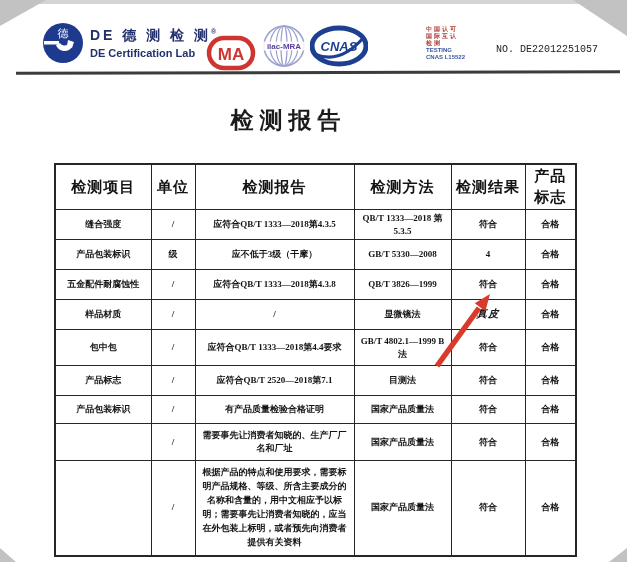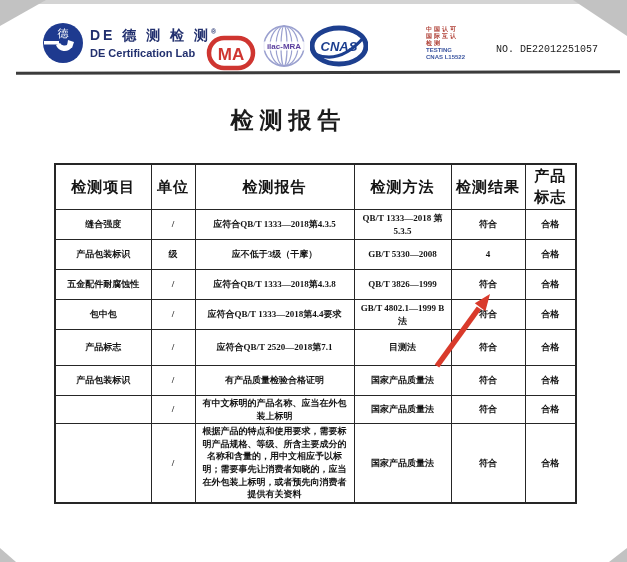--- a/index.html
+++ b/index.html
@@ -177,20 +177,28 @@
         </tr>
         <tr>
           <td>五金配件耐腐蚀性</td>
           <td>/</td>
           <td class="req-cell">应符合QB/T 1333—2018第4.3.8</td>
           <td>QB/T 3826—1999</td>
           <td>符合</td>
           <td>合格</td>
         </tr>
         <tr>
+          <td>样品材质</td>
+          <td>/</td>
+          <td class="req-cell">/</td>
+          <td>显微镜法</td>
+          <td class="result-strong">真皮</td>
+          <td>合格</td>
+        </tr>
+        <tr>
           <td>包中包</td>
           <td>/</td>
           <td class="req-cell">应符合QB/T 1333—2018第4.4要求</td>
           <td>GB/T 4802.1—1999 B法</td>
           <td>符合</td>
           <td>合格</td>
         </tr>
         <tr>
           <td>产品标志</td>
           <td>/</td>
@@ -203,21 +211,21 @@
           <td>产品包装标识</td>
           <td>/</td>
           <td class="req-cell">有产品质量检验合格证明</td>
           <td>国家产品质量法</td>
           <td>符合</td>
           <td>合格</td>
         </tr>
         <tr>
           <td></td>
           <td>/</td>
-          <td class="req-cell">有中文标明的产品名称、应当在外包装上标明</td>
+          <td class="req-cell">需要事先让消费者知晓的、生产厂厂名和厂址</td>
           <td>国家产品质量法</td>
           <td>符合</td>
           <td>合格</td>
         </tr>
         <tr>
           <td></td>
           <td>/</td>
           <td class="req-cell">根据产品的特点和使用要求，需要标明产品规格、等级、所含主要成分的名称和含量的，用中文相应予以标明；需要事先让消费者知晓的，应当在外包装上标明，或者预先向消费者提供有关资料</td>
           <td>国家产品质量法</td>
           <td>符合</td>

